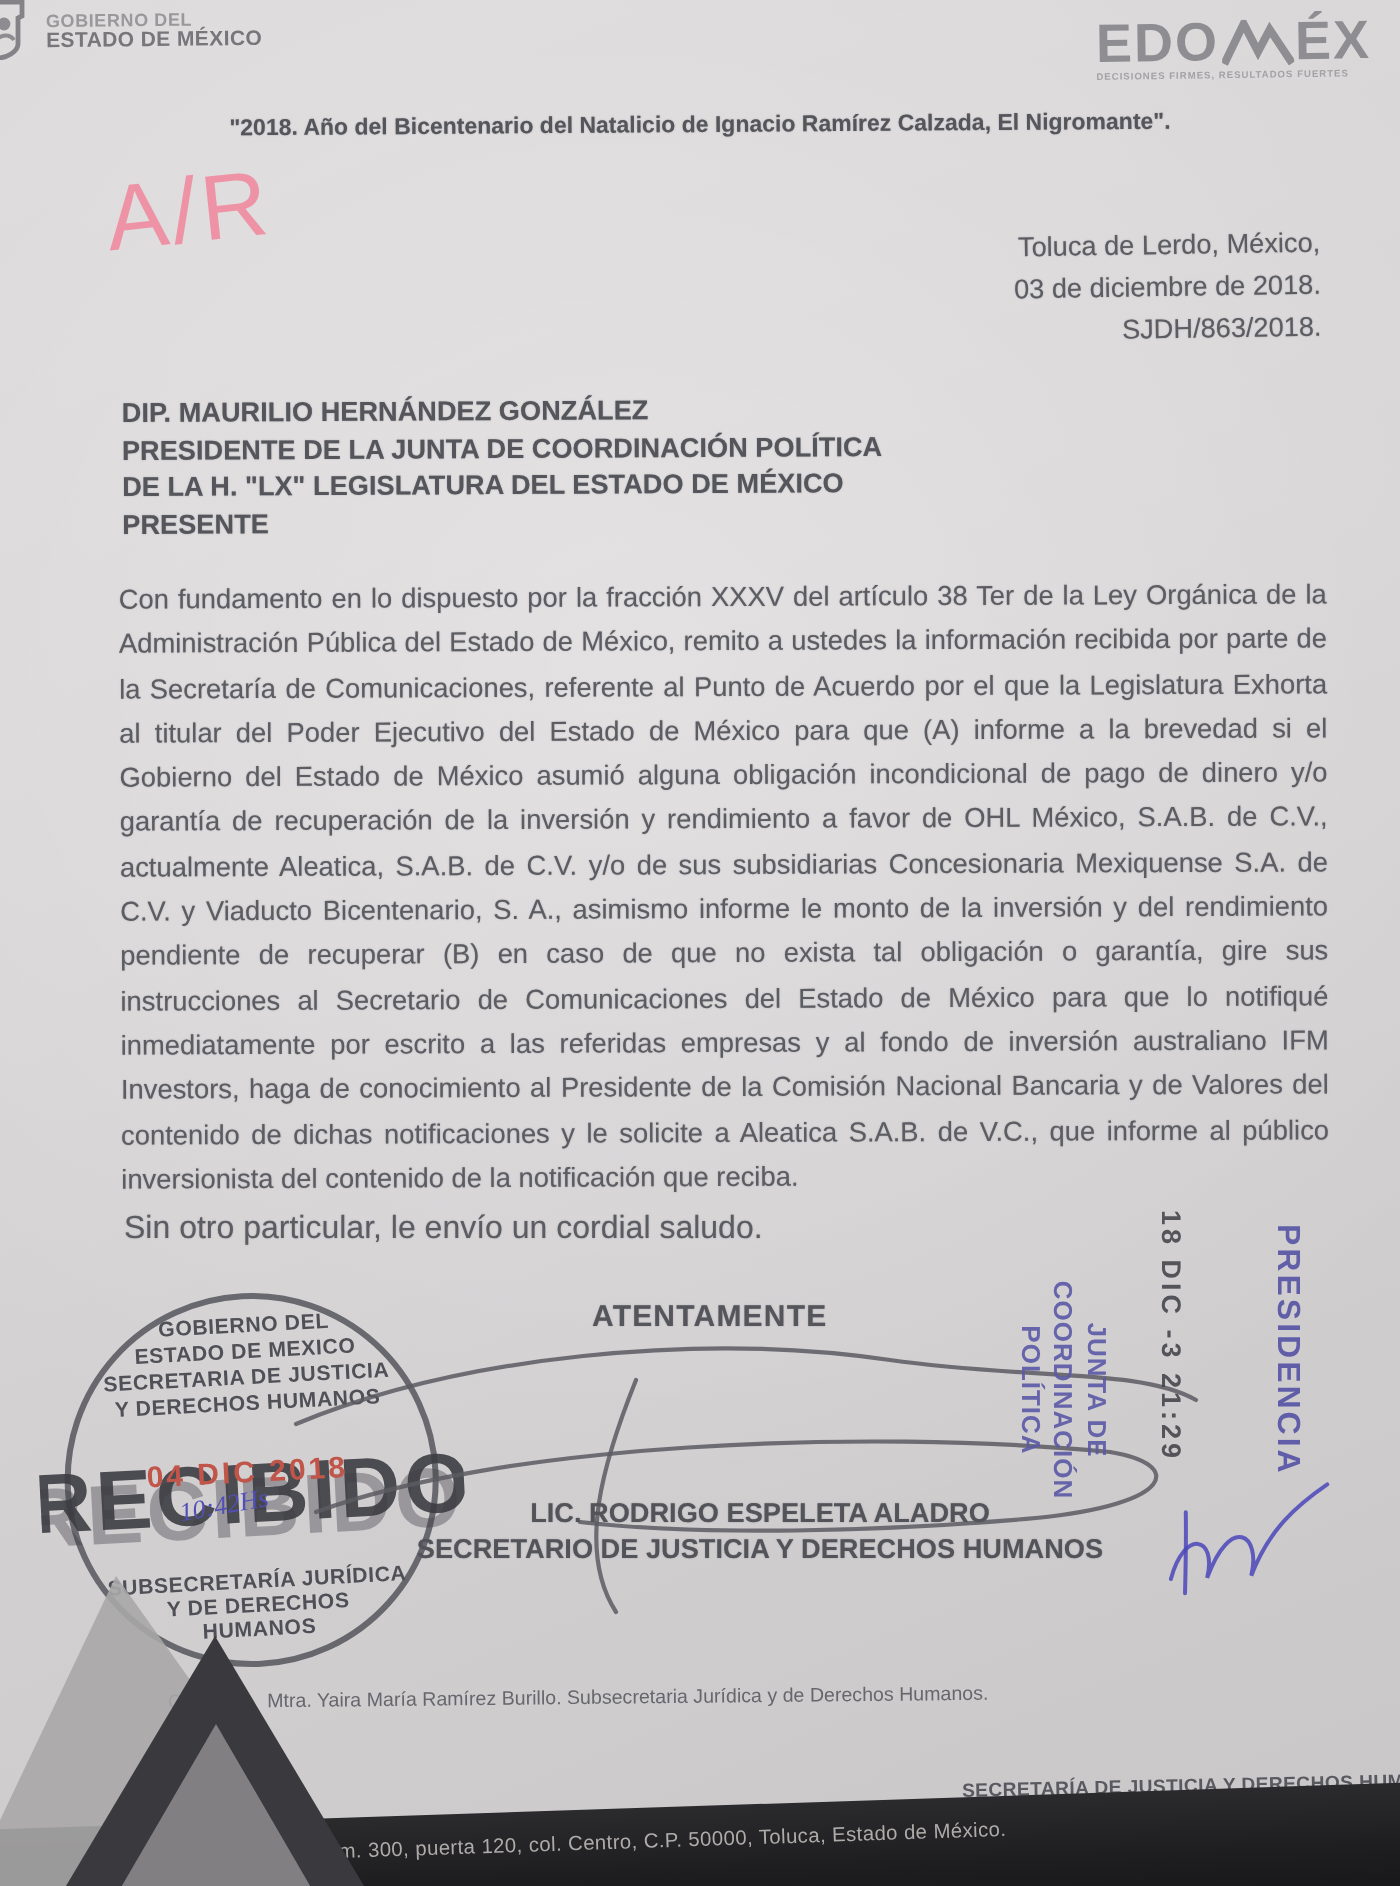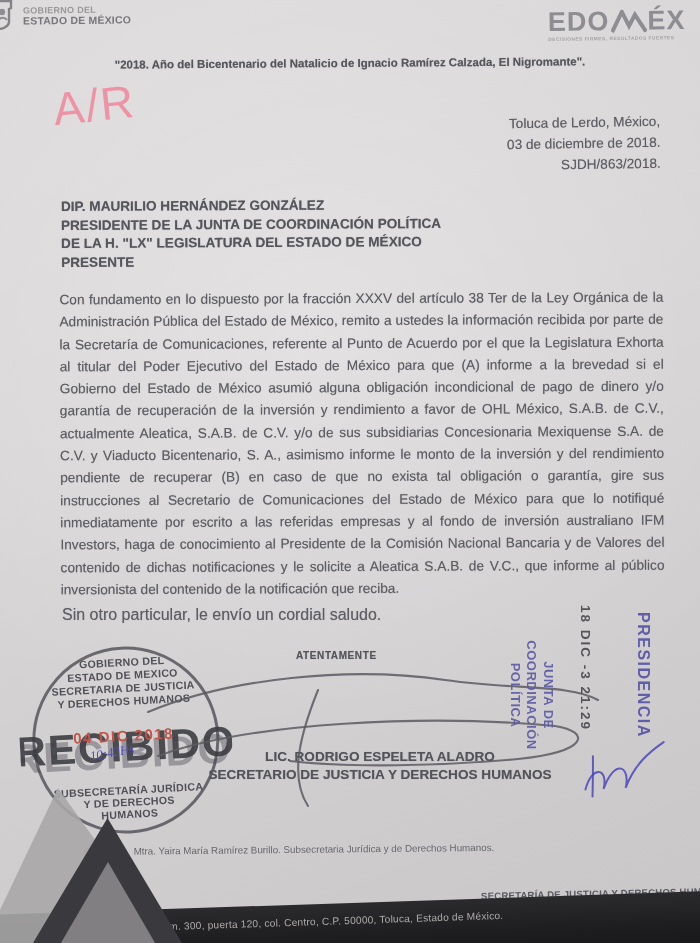--- a/index.html
+++ b/index.html
@@ -39,21 +39,21 @@
     font-size:13.6px; line-height:21px; transform:rotate(-.9deg); }
 
   
   .addressee { position:absolute; left:61px; top:197px; font-weight:bold;
     font-size:13.6px; line-height:18.6px; color:#55565c; transform:rotate(-.3deg); }
 
   
   .letter-body { position:absolute; left:60px; top:288px; width:604px;
     font-size:13.7px; line-height:22.3px; text-align:justify; transform:rotate(-.25deg); }
   .closing { position:absolute; left:62px; top:606px; font-size:16px; }
-  .salutation { position:absolute; left:296px; top:650px; font-size:10px;
+  .salutation { position:absolute; left:296px; top:650px; font-size:15px;
     font-weight:bold; letter-spacing:.6px; color:#55565c; }
 
   
   .round-stamp { position:absolute; left:20px; top:644px; transform:rotate(-3deg); opacity:.92; }
   .st-ring { fill:none; stroke:#4a4b52; stroke-width:3; opacity:.85; }
   .st-small { font-family:"Liberation Sans",sans-serif; font-size:10.6px; font-weight:bold;
     fill:#45464d; text-anchor:middle; letter-spacing:.3px; }
   .st-big { font-family:"Liberation Sans",sans-serif; font-size:42px; font-weight:bold;
     fill:#303137; text-anchor:middle; letter-spacing:2px; opacity:.9; }
   .st-big-echo { opacity:.38; }

